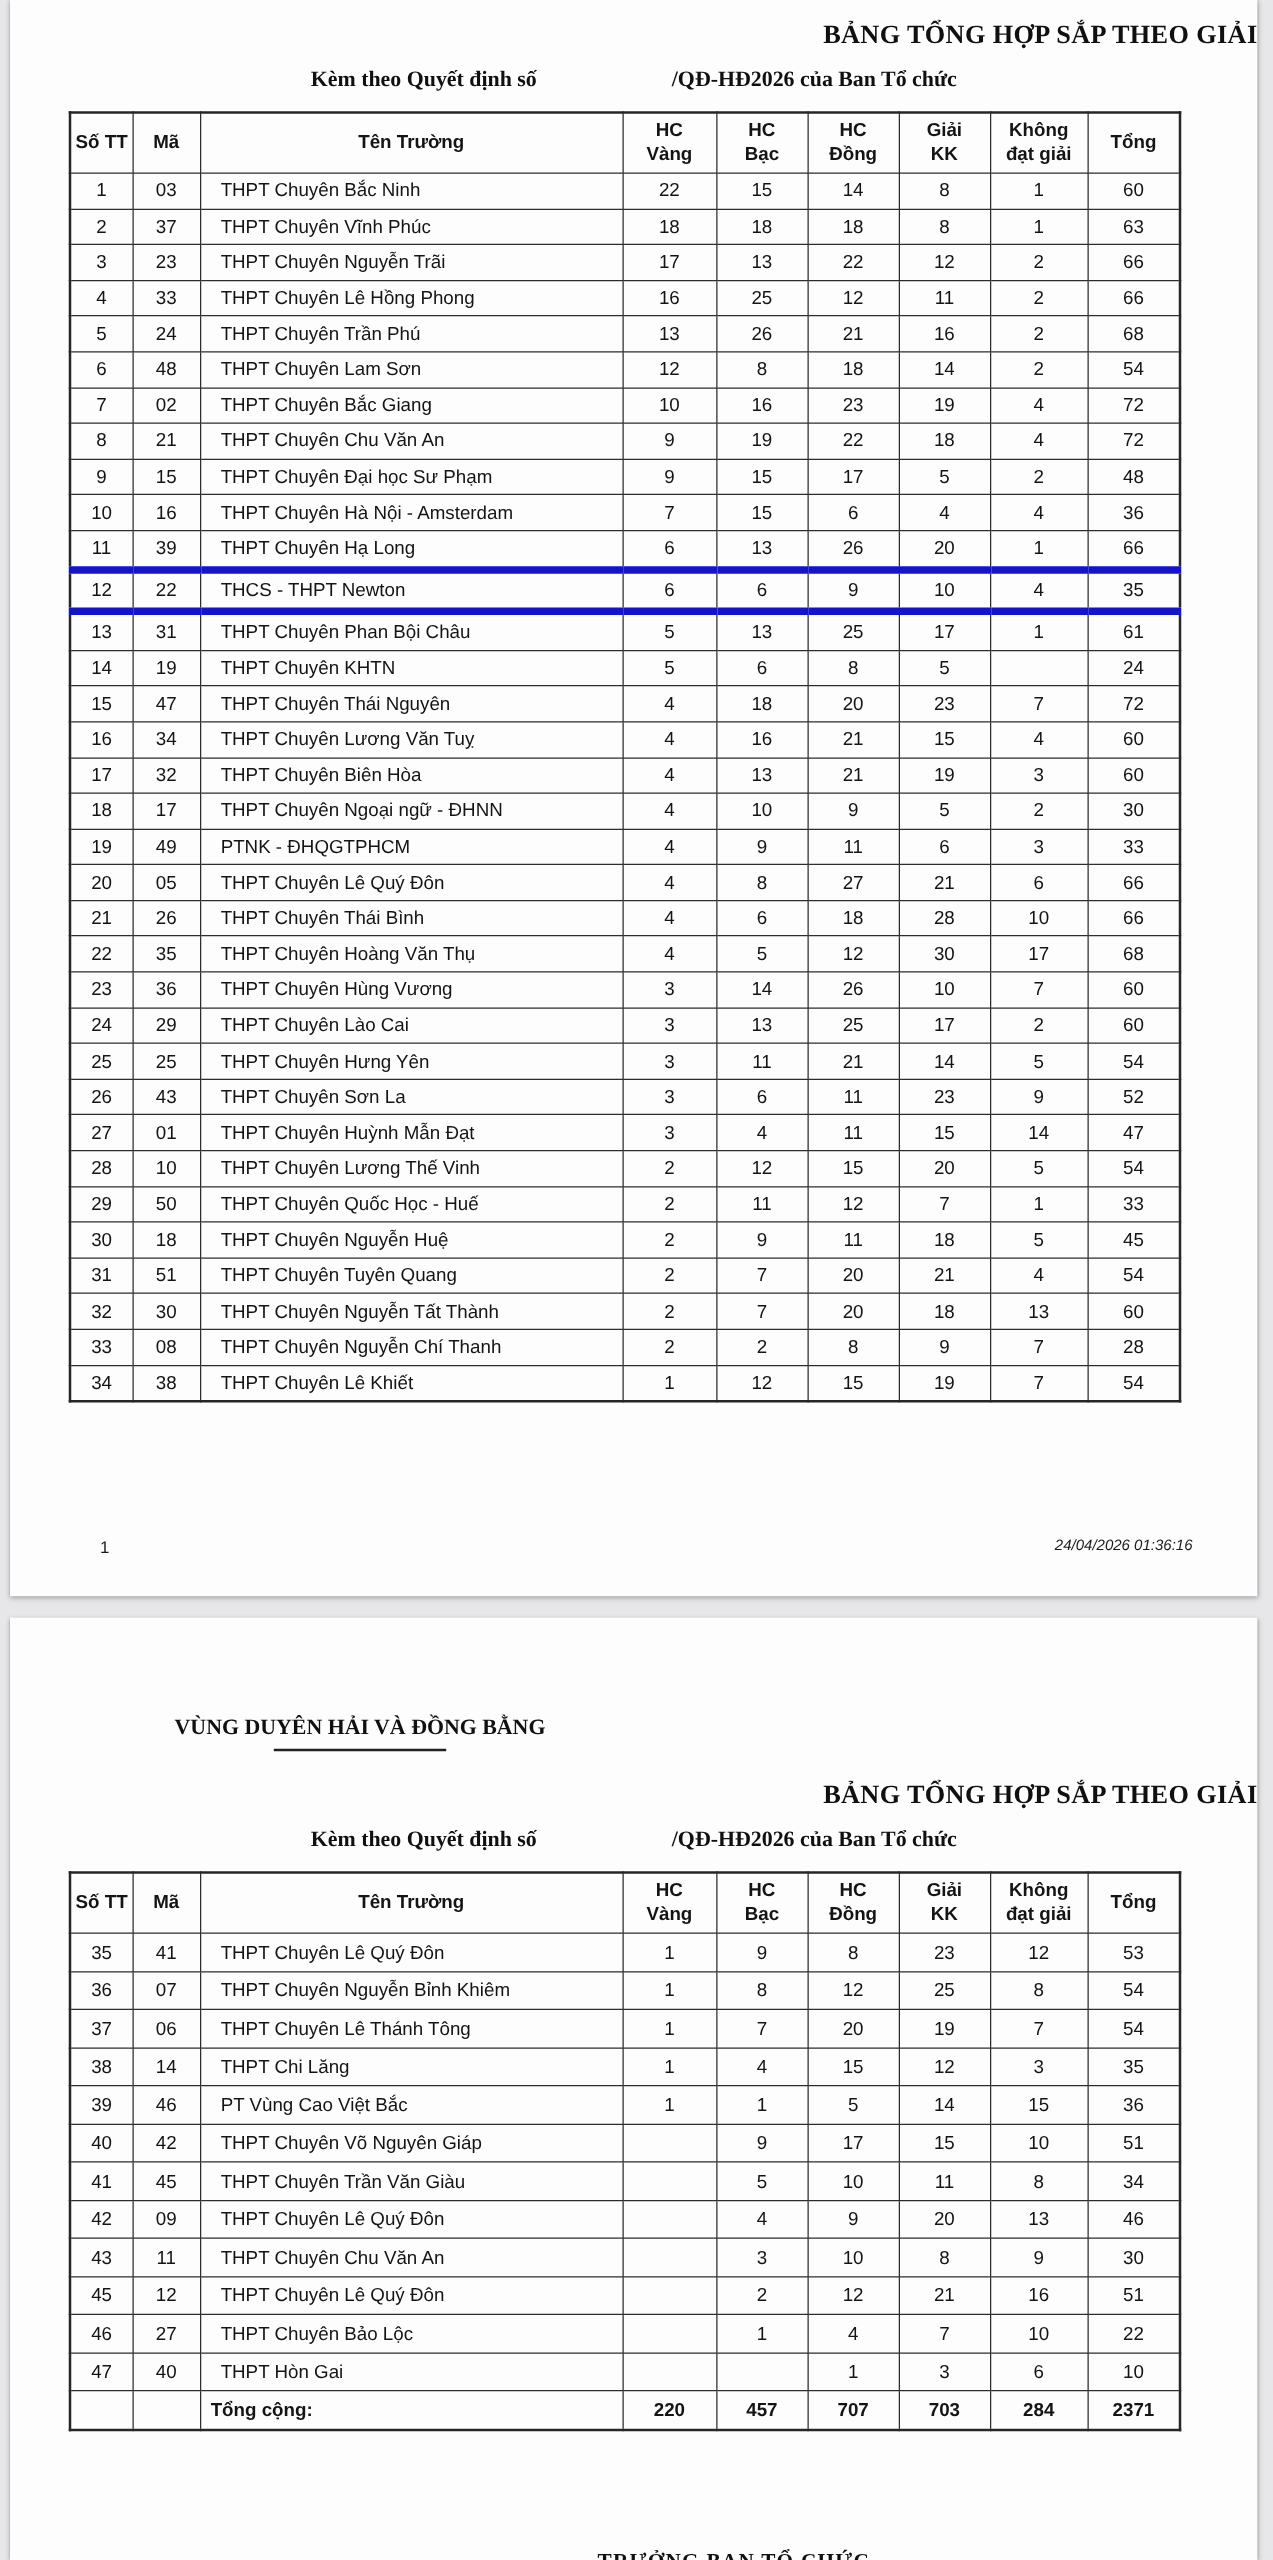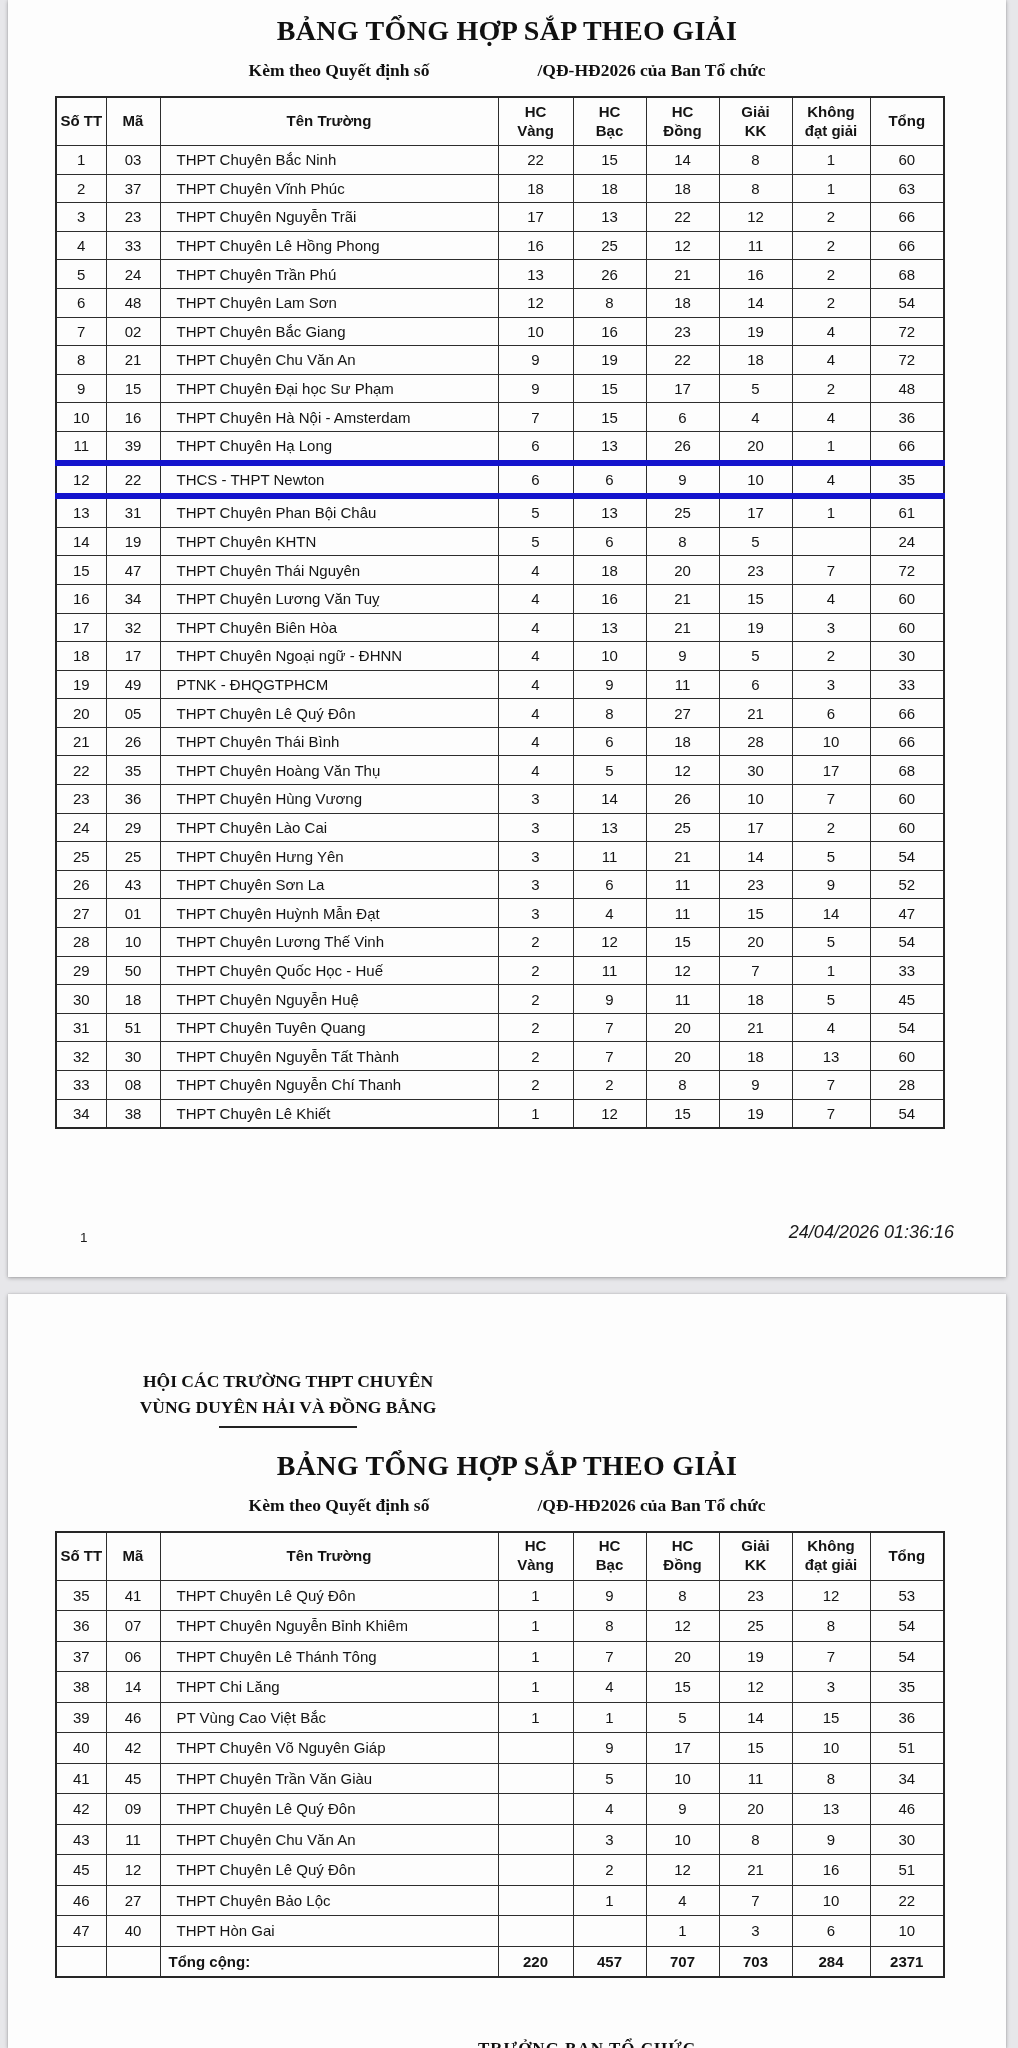--- a/index.html
+++ b/index.html
@@ -11,21 +11,21 @@
   }
   .page{
     position:absolute;left:8px;width:998px;background:#fdfdfd;
     box-shadow:0 1px 4px rgba(0,0,0,.30), 0 0 1px rgba(0,0,0,.2);
   }
   #page1{top:0;height:1277px;}
   #page2{top:1294px;height:754px;overflow:hidden;}
 
   .doc-title{
     font-family:"Liberation Serif", serif;font-weight:bold;
-    font-size:28px;text-align:center;margin:15px 0 0 0;color:#101010;
+    font-size:21px;text-align:right;margin:15px 0 0 0;color:#101010;
     letter-spacing:.3px;
   }
   #page2 .doc-title{margin-top:22px;}
   .subtitle{
     display:flex;justify-content:center;gap:108px;
     font-family:"Liberation Serif", serif;font-weight:bold;
     font-size:17.5px;margin-top:13px;color:#101010;
   }
   .org-block{
     margin:74px 0 0 95px;width:370px;text-align:center;
@@ -53,21 +53,21 @@
   tr.total-row td.cell-name{padding-left:8px;}
 
   .col-stt{width:50px}.col-ma{width:54px}.col-name{width:338px}
   .col-v{width:75px}.col-b{width:73px}.col-d{width:73px}
   .col-kk{width:73px}.col-k{width:78px}.col-t{width:74px}
 
   .footer-pageno{
     position:absolute;left:72px;bottom:32px;font-size:13.5px;color:#1a1a1a;
   }
   .footer-timestamp{
-    position:absolute;right:52px;bottom:34px;font-size:18px;font-style:italic;color:#1a1a1a;
+    position:absolute;right:52px;bottom:34px;font-size:12px;font-style:italic;color:#1a1a1a;
   }
   .clipped-sign{
     position:absolute;top:745px;left:470px;white-space:nowrap;
     font-family:"Liberation Serif", serif;font-weight:bold;font-size:17px;color:#101010;
     letter-spacing:1px;
   }
 </style>
 </head>
 <body>
 
@@ -483,21 +483,20 @@
           <td class="cell-tong">54</td>
         </tr>
       </tbody>
   </table>
   <div class="footer-pageno">1</div>
   <div class="footer-timestamp">24/04/2026 01:36:16</div>
 </div>
 
 <div class="page" id="page2">
   <div class="org-block">
-    <div>HỘI CÁC TRƯỜNG THPT CHUYÊN</div>
     <div>VÙNG DUYÊN HẢI VÀ ĐỒNG BẰNG</div>
     <hr class="org-rule">
   </div>
   <div class="doc-title">BẢNG TỔNG HỢP SẮP THEO GIẢI</div>
   <div class="subtitle">
     <span>Kèm theo Quyết định số</span>
     <span>/QĐ-HĐ2026 của Ban Tổ chức</span>
   </div>
   <table class="results">
     <colgroup>

